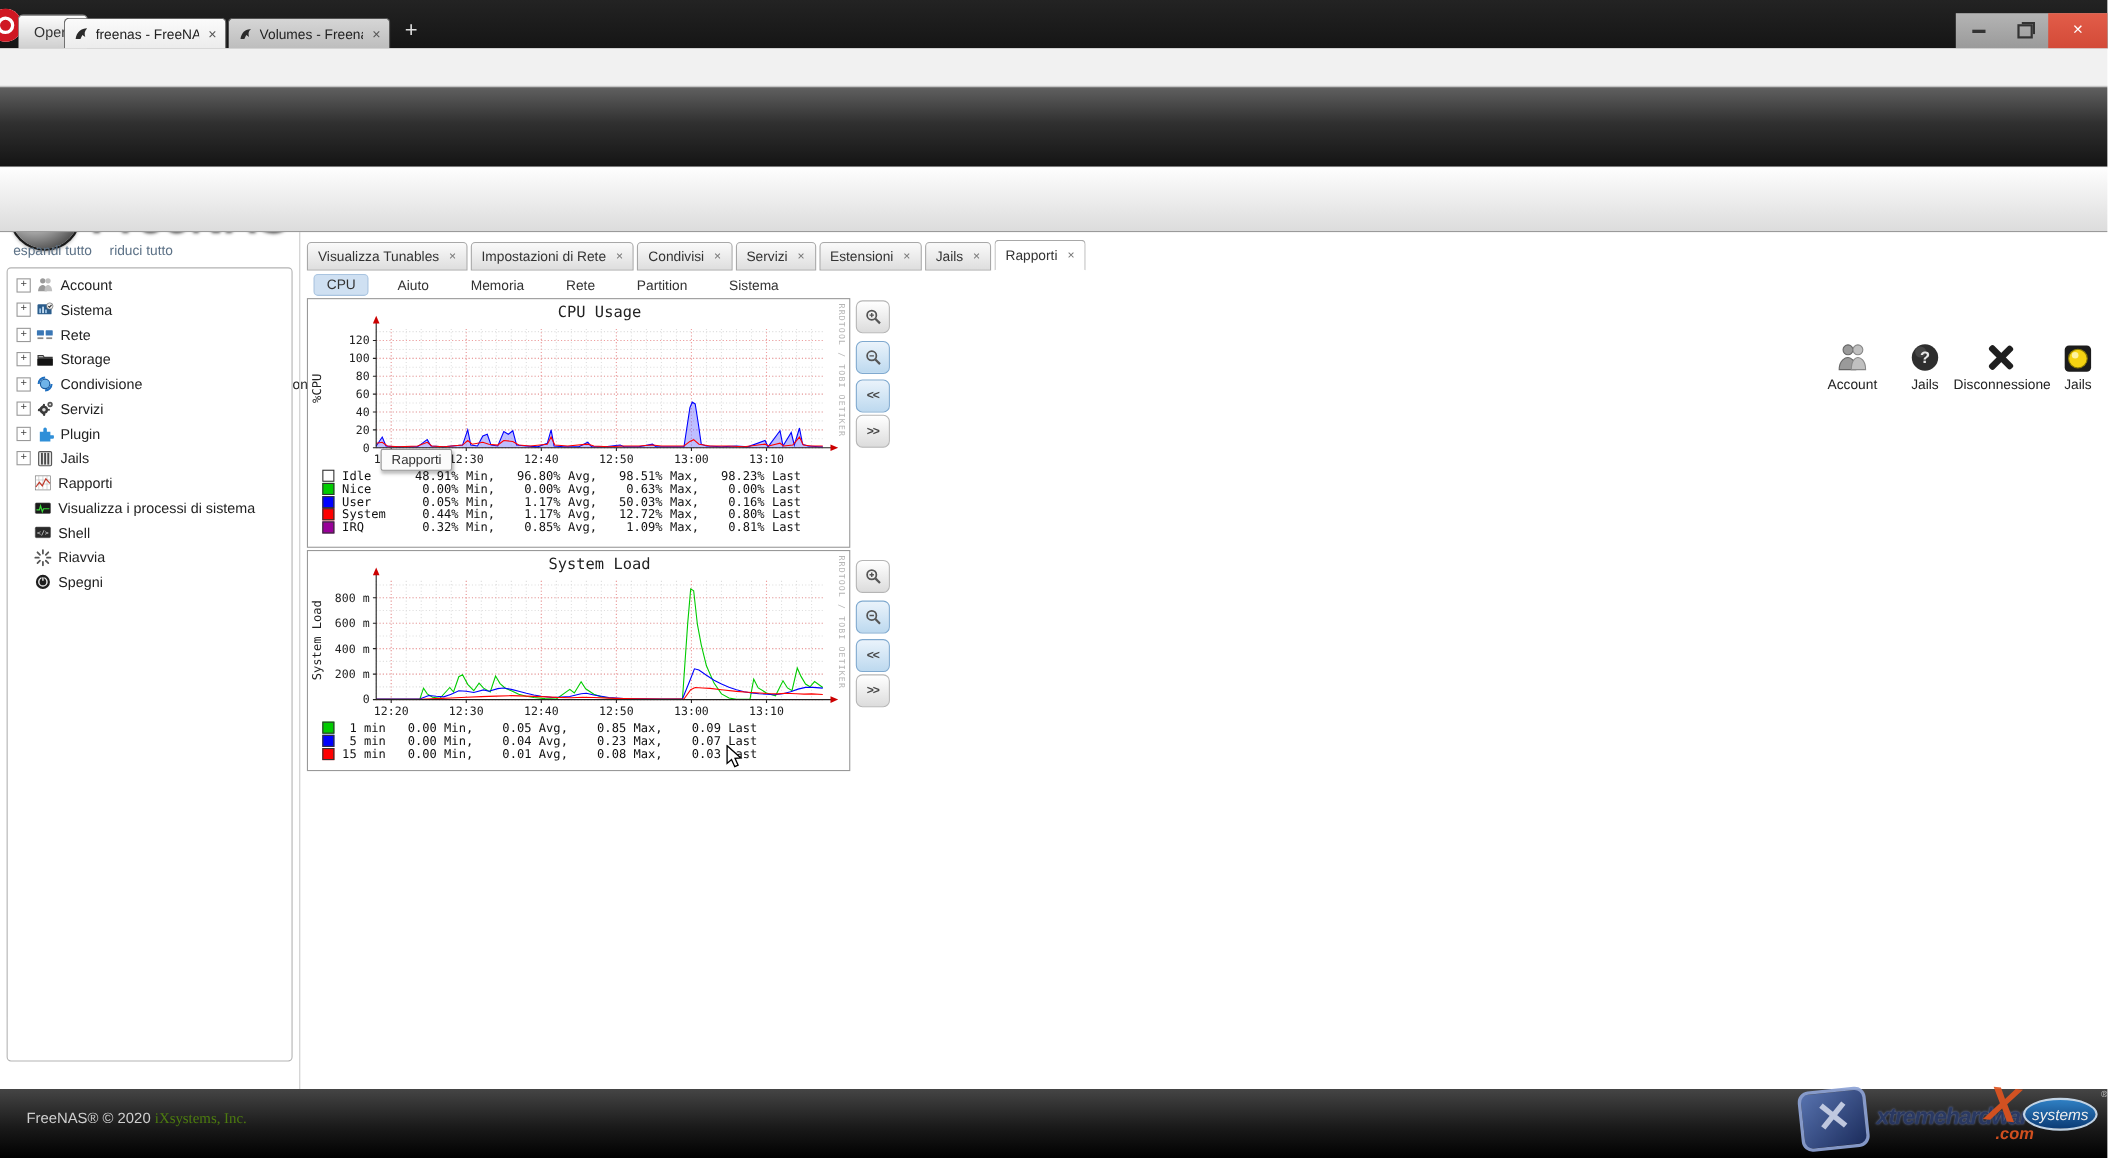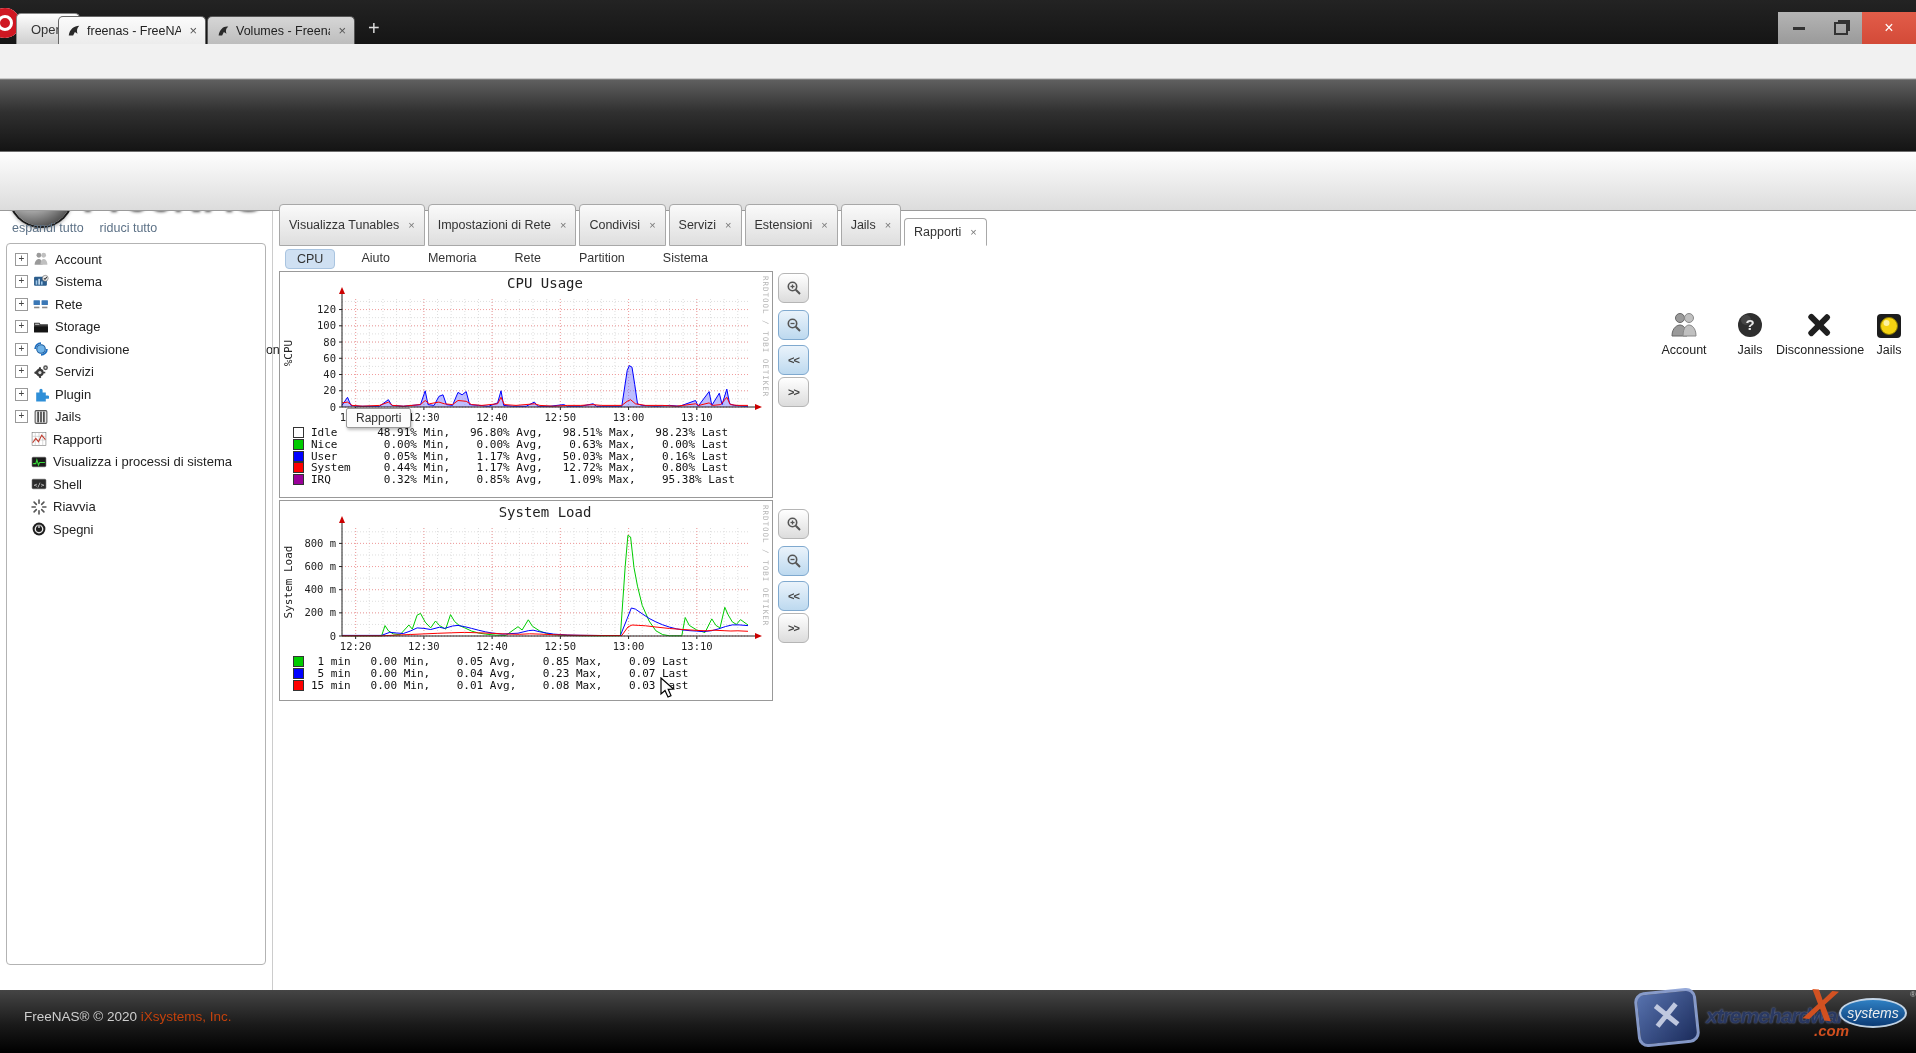--- a/index.html
+++ b/index.html
@@ -63,28 +63,28 @@
            box-sizing:border-box;padding-top:4px;}
   .titem{display:flex;align-items:center;height:22.5px;padding-left:8px;font-size:13px;color:#222;}
   .texp{width:11px;height:11px;border:1px solid #999;background:#fff;font-size:10px;line-height:9px;text-align:center;
         color:#444;margin-right:5px;flex:none;box-sizing:content-box;}
   .texp.empty{border:none;background:none;}
   .ticn{width:16px;height:16px;margin-right:6px;flex:none;display:inline-block;}
   #splitter{left:272px;top:211px;width:1px;height:779px;background:#ccc;}
 
   
   #doctabs{left:279px;top:218px;height:28px;display:flex;align-items:flex-end;}
-  .dtab{height:42px;display:flex;align-items:center;padding:0 9px;font-size:12.5px;color:#333;
+  .dtab{height:26px;display:flex;align-items:center;padding:0 9px;font-size:12.5px;color:#333;
         background:linear-gradient(#fafafa,#dedede);border:1px solid #a8a8a8;border-radius:4px 4px 0 0;
         margin-right:3px;box-sizing:border-box;white-space:nowrap;}
   .dtab .x{margin-left:9px;font-size:11px;color:#777;}
   .dtab.active{height:28px;background:#fff;border-bottom:1px solid #fff;}
 
   
-  #subtabs{left:285px;top:249px;display:flex;align-items:flex-start;}
+  #subtabs{left:285px;top:249px;display:flex;align-items:flex-end;}
   .stab{font-size:12.5px;color:#333;padding:2px 12px;margin-right:14px;white-space:nowrap;}
   .stab.active{background:#cfe0f2;border:1px solid #a9c4e0;border-radius:4px;padding:2px 11px;}
 
   
   .chartbox{border:1px solid #999;background:#fff;box-sizing:border-box;}
   #cpu-box{left:279px;top:271px;width:494px;height:227px;}
   #load-box{left:279px;top:500px;width:494px;height:201px;}
   .chartbox svg{display:block;}
   .rrdmark{position:absolute;top:4px;right:2px;writing-mode:vertical-rl;font-size:7.5px;letter-spacing:1px;
            color:#b5b5b5;font-family:"DejaVu Sans Mono",monospace;}
@@ -103,21 +103,21 @@
   .zbtn.blue{background:linear-gradient(#eaf3fb,#bdd9ef);border-color:#7fa9cf;}
 
   
   #tooltip{left:346px;top:408px;background:#fbfbfb;border:1px solid #9a9a9a;border-radius:2px;
            box-shadow:1px 2px 3px rgba(0,0,0,.25);padding:2px 9px;font-size:12px;color:#333;}
   #cursor{left:660px;top:677px;}
 
   
   #footer{left:0;top:990px;width:1916px;height:63px;background:linear-gradient(#454545,#1a1a1a 55%,#000);}
   #copyright{left:24px;top:1009px;font-size:13.5px;color:#cfcfcf;}
-  #copyright .co{color:#c2410c;}
+  #copyright .co{color:#4d7c0f;font-family:Liberation Serif, serif;}
 
   
   #watermark{left:1634px;top:982px;width:282px;height:71px;opacity:.92;}
   #wm-tile{left:2px;top:8px;width:62px;height:55px;border-radius:10px;transform:rotate(-6deg);
            background:linear-gradient(135deg,#5a77b8,#1d2f63);border:3px solid #8ea3d6;box-sizing:border-box;
            color:#cdd6ef;font-size:38px;line-height:46px;text-align:center;font-weight:bold;}
   #wm-text{left:72px;top:22px;font-size:21px;font-weight:bold;font-style:italic;letter-spacing:-1px;
            color:#2a3a66;text-shadow:0 0 2px #7e90c4;}
   #wm-x{left:172px;top:-2px;font-size:44px;font-weight:bold;font-style:italic;color:#e05420;transform:rotate(6deg);}
   #wm-oval{left:205px;top:16px;width:68px;height:30px;border-radius:50%;background:linear-gradient(#2f86cf,#0b3f7e);
@@ -673,21 +673,21 @@
     <div class="lrow">
         <span class="sw" style="background: rgb(0, 0, 255);"></span>
         <span class="ltext">User       0.05% Min,    1.17% Avg,   50.03% Max,    0.16% Last</span>
       </div>
     <div class="lrow">
         <span class="sw" style="background: rgb(255, 0, 0);"></span>
         <span class="ltext">System     0.44% Min,    1.17% Avg,   12.72% Max,    0.80% Last</span>
       </div>
     <div class="lrow">
         <span class="sw" style="background: rgb(153, 0, 153);"></span>
-        <span class="ltext">IRQ        0.32% Min,    0.85% Avg,    1.09% Max,    95.38% Last</span>
+        <span class="ltext">IRQ        0.32% Min,    0.85% Avg,    1.09% Max,    0.81% Last</span>
       </div>
   </div>
 </div>
 <div class="abs zcol" style="top:273px;height:140px;">
   <div class="zbtn" style="top:0;">
       <svg width="16" height="16" viewBox="0 0 16 16">
         <circle cx="6.5" cy="6.5" r="4.2" fill="none" stroke="#555" stroke-width="1.6"></circle>
         <line x1="9.8" y1="9.8" x2="14" y2="14" stroke="#555" stroke-width="2"></line>
         <line x1="4.5" y1="6.5" x2="8.5" y2="6.5" stroke="#555" stroke-width="1.3"></line>
         <line x1="6.5" y1="4.5" x2="6.5" y2="8.5" stroke="#555" stroke-width="1.3"></line>

